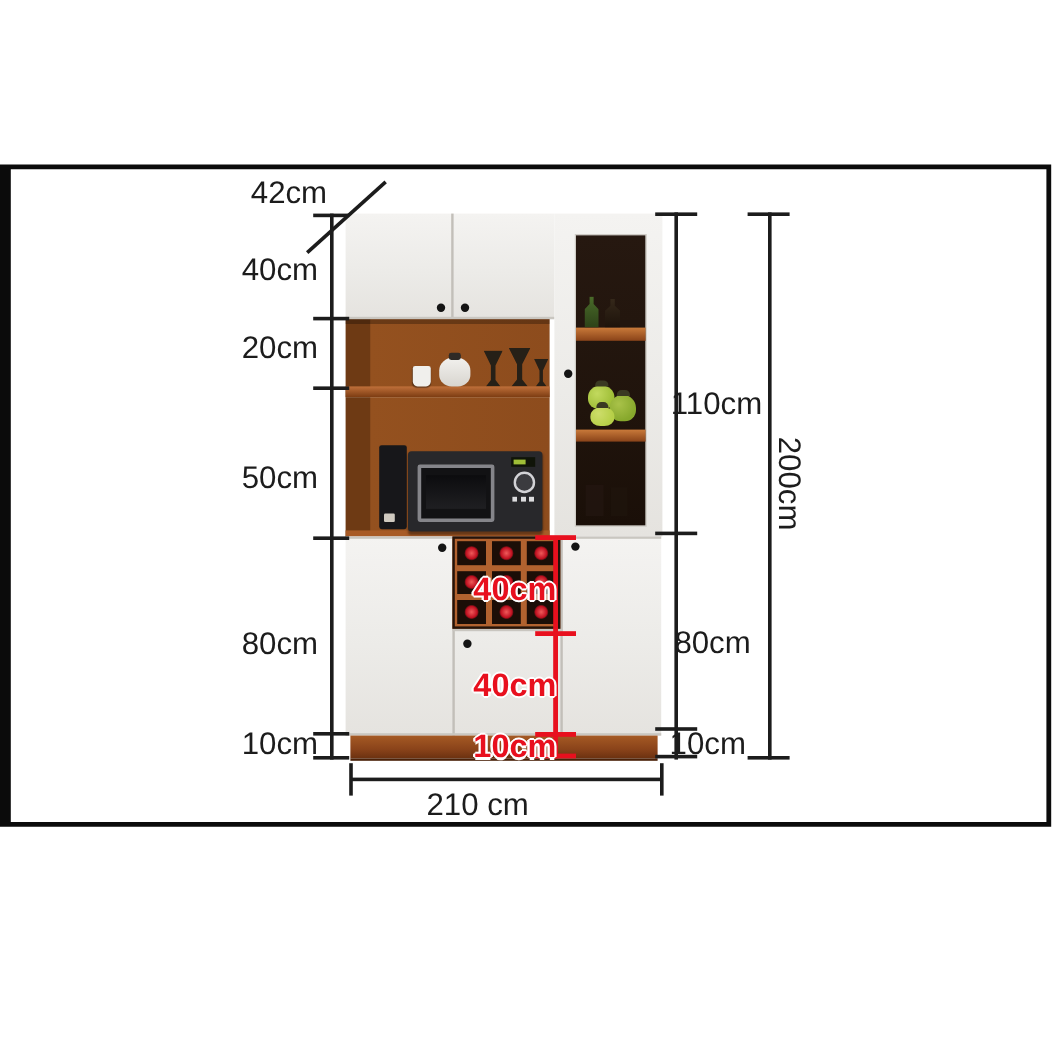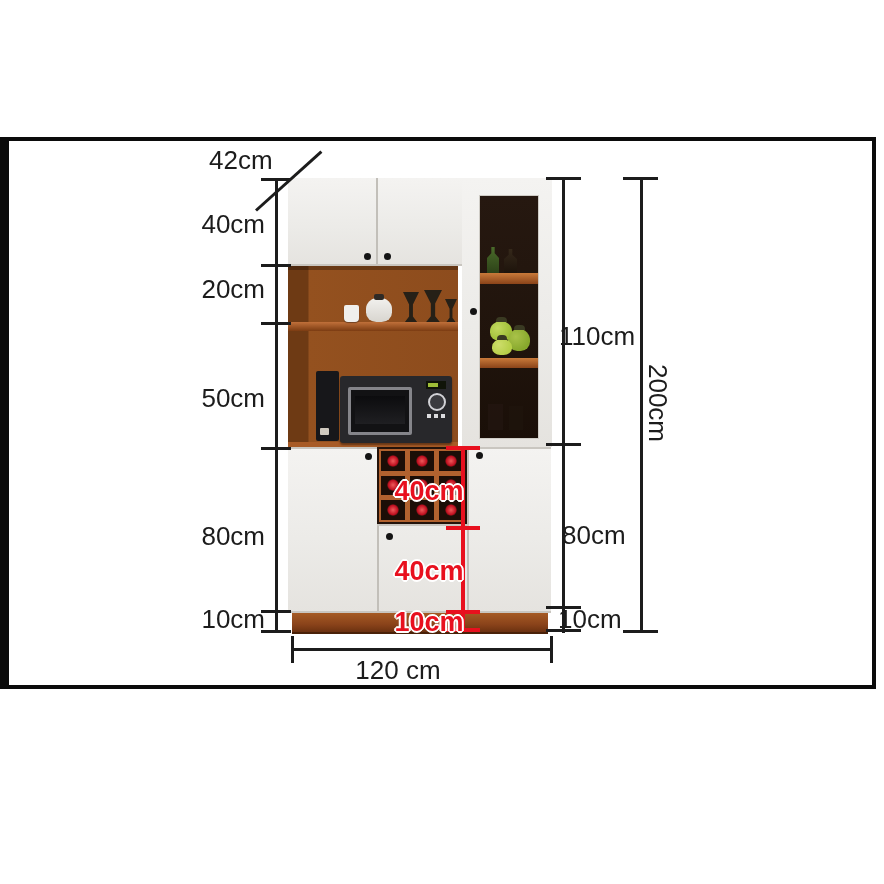--- a/index.html
+++ b/index.html
@@ -196,15 +196,15 @@
   <div class="red-tick" style="left:446px;top:526px;width:34px;"></div>
   <div class="red-tick" style="left:446px;top:610px;width:34px;"></div>
   <div class="red-tick" style="left:446px;top:628px;width:34px;"></div>
   <div class="red-dim" style="left:387px;top:478px;">40cm</div>
   <div class="red-dim" style="left:387px;top:558px;">40cm</div>
   <div class="red-dim" style="left:387px;top:609px;">10cm</div>
 
   <div class="hline" style="left:292px;top:648px;width:260px;"></div>
   <div class="vtick" style="left:291px;top:636px;height:27px;"></div>
   <div class="vtick" style="left:550px;top:636px;height:27px;"></div>
-  <div class="dim" style="left:346px;top:657px;width:104px;text-align:center;">120 cm</div>
+  <div class="dim" style="left:346px;top:657px;width:104px;text-align:center;">210 cm</div>
 
 </div>
 
 </body></html>

